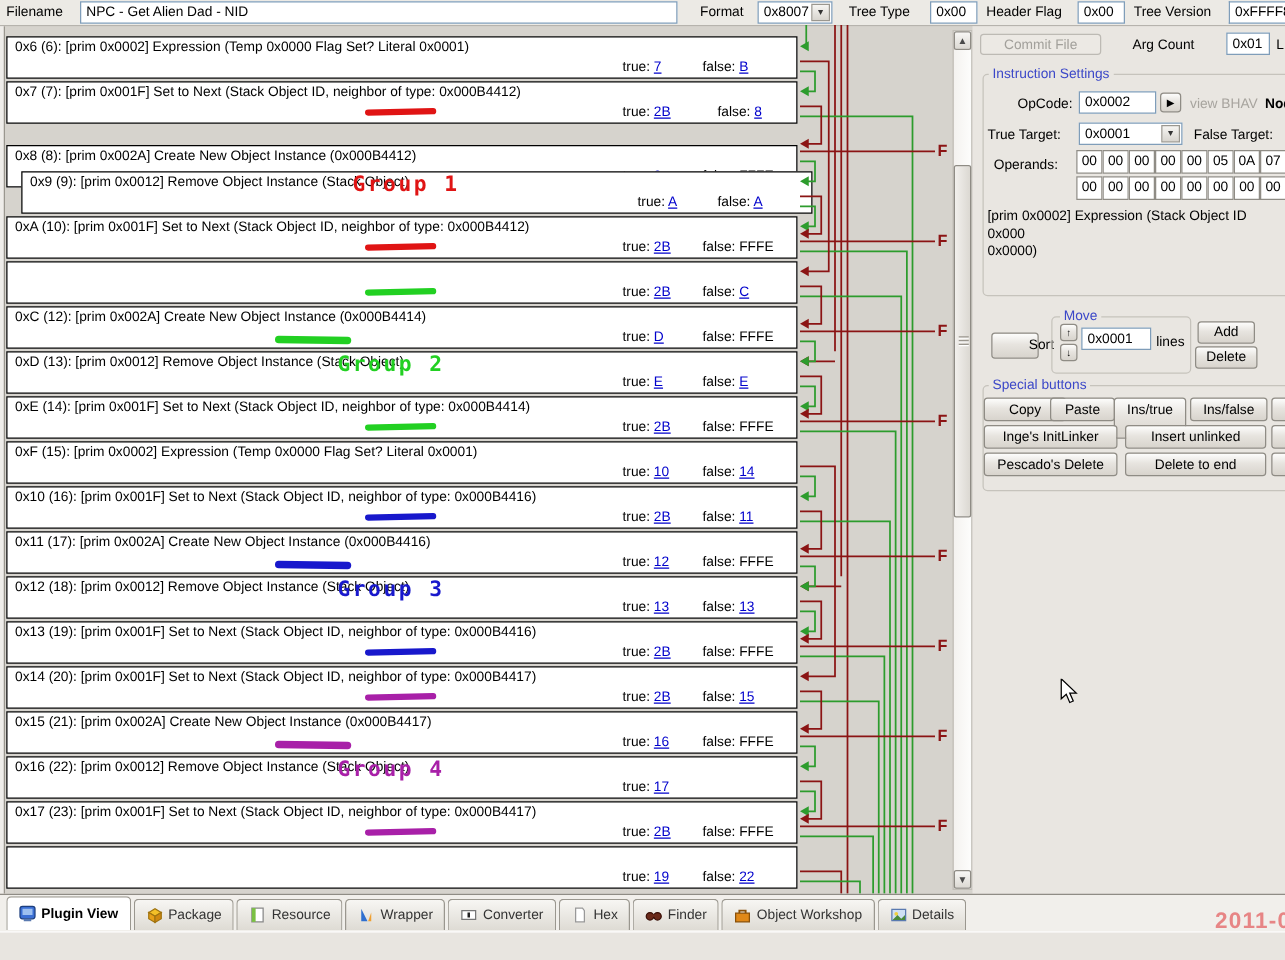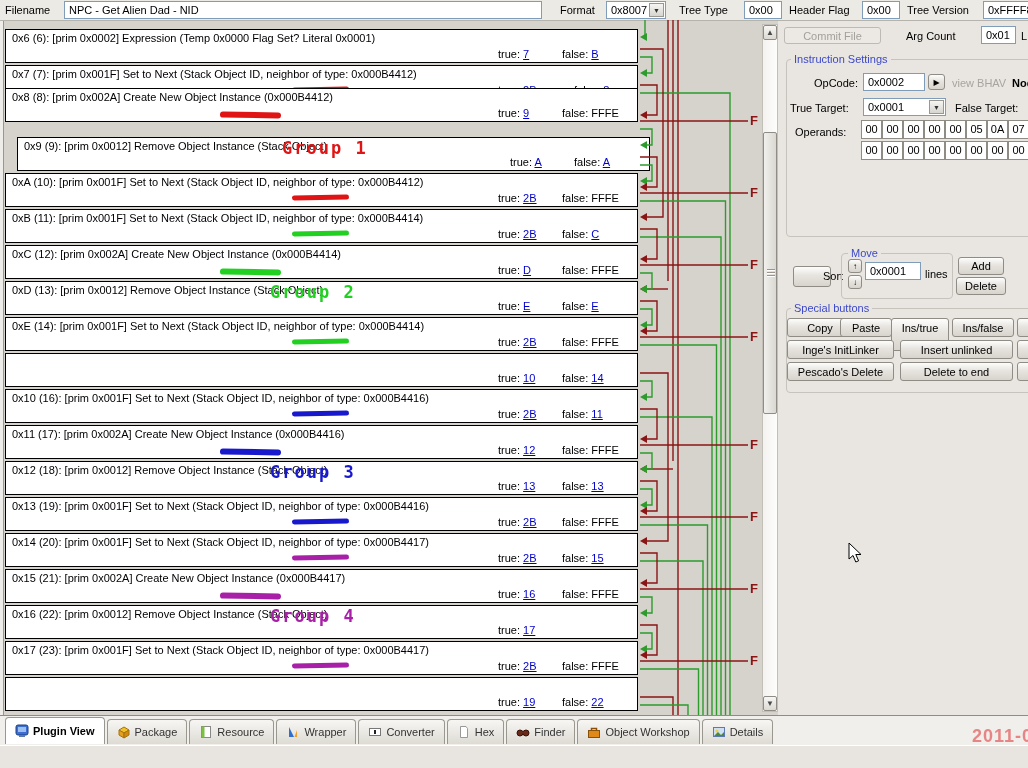--- a/index.html
+++ b/index.html
@@ -76,40 +76,39 @@
         <span class="l1">0x6 (6): [prim 0x0002] Expression (Temp 0x0000 Flag Set? Literal 0x0001)</span>
         <span class="tf" style="left: 492px;"><span>true:</span> <a>7</a></span>
         <span class="tf" style="left: 556px;"><span>false:</span> <a>B</a></span>
       </div>
       <div class="row" style="top: 65px;">
         <span class="l1">0x7 (7): [prim 0x001F] Set to Next (Stack Object ID, neighbor of type: 0x000B4412)</span>
         <div class="stroke" style="background: rgb(224, 20, 20); left: 286px; top: 21px; width: 57px; transform: rotate(-1.2deg);"></div>
         <span class="tf" style="left: 492px;"><span>true:</span> <a>2B</a></span>
         <span class="tf" style="left: 556px; margin-left: 12px;"><span>false:</span> <a>8</a></span>
       </div>
-      <div class="row" style="top: 88px;">
+      <div class="row" style="top: 116px;">
         <span class="l1">0x8 (8): [prim 0x002A] Create New Object Instance (0x000B4412)</span>
         <div class="stroke" style="background: rgb(224, 20, 20); left: 214px; top: 23px; width: 61px; height: 6px; transform: rotate(0.8deg);"></div>
         <span class="tf" style="left: 492px;"><span>true:</span> <a>9</a></span>
         <span class="tf" style="left: 556px;"><span>false:</span> <a class="plain">FFFE</a></span>
       </div>
       <div class="row" style="top: 137px; margin-left: 12px;">
         <span class="l1">0x9 (9): [prim 0x0012] Remove Object Instance (Stack Object)</span>
         <span class="grp" style="left: 264px; color: rgb(224, 20, 20);">Group 1</span>
         <span class="tf" style="left: 492px;"><span>true:</span> <a>A</a></span>
         <span class="tf" style="left: 556px;"><span>false:</span> <a>A</a></span>
       </div>
       <div class="row" style="top: 173px;">
         <span class="l1">0xA (10): [prim 0x001F] Set to Next (Stack Object ID, neighbor of type: 0x000B4412)</span>
         <div class="stroke" style="background: rgb(224, 20, 20); left: 286px; top: 21px; width: 57px; transform: rotate(-1.2deg);"></div>
         <span class="tf" style="left: 492px;"><span>true:</span> <a>2B</a></span>
         <span class="tf" style="left: 556px;"><span>false:</span> <a class="plain">FFFE</a></span>
       </div>
       <div class="row" style="top: 209px;">
-        <span class="l1">0xB (11): [prim 0x001F] Set to Next (Stack Object ID, neighbor of type: 0x000B4414)</span>
         <div class="stroke" style="background: rgb(34, 208, 34); left: 286px; top: 21px; width: 57px; transform: rotate(-1.2deg);"></div>
         <span class="tf" style="left: 492px;"><span>true:</span> <a>2B</a></span>
         <span class="tf" style="left: 556px;"><span>false:</span> <a>C</a></span>
       </div>
       <div class="row" style="top: 245px;">
         <span class="l1">0xC (12): [prim 0x002A] Create New Object Instance (0x000B4414)</span>
         <div class="stroke" style="background: rgb(34, 208, 34); left: 214px; top: 23px; width: 61px; height: 6px; transform: rotate(0.8deg);"></div>
         <span class="tf" style="left: 492px;"><span>true:</span> <a>D</a></span>
         <span class="tf" style="left: 556px;"><span>false:</span> <a class="plain">FFFE</a></span>
       </div>
@@ -119,20 +118,21 @@
         <span class="tf" style="left: 492px;"><span>true:</span> <a>E</a></span>
         <span class="tf" style="left: 556px;"><span>false:</span> <a>E</a></span>
       </div>
       <div class="row" style="top: 317px;">
         <span class="l1">0xE (14): [prim 0x001F] Set to Next (Stack Object ID, neighbor of type: 0x000B4414)</span>
         <div class="stroke" style="background: rgb(34, 208, 34); left: 286px; top: 21px; width: 57px; transform: rotate(-1.2deg);"></div>
         <span class="tf" style="left: 492px;"><span>true:</span> <a>2B</a></span>
         <span class="tf" style="left: 556px;"><span>false:</span> <a class="plain">FFFE</a></span>
       </div>
       <div class="row" style="top: 353px;">
+        <span class="l1">0xF (15): [prim 0x0002] Expression (Temp 0x0000 Flag Set? Literal 0x0001)</span>
         <span class="tf" style="left: 492px;"><span>true:</span> <a>10</a></span>
         <span class="tf" style="left: 556px;"><span>false:</span> <a>14</a></span>
       </div>
       <div class="row" style="top: 389px;">
         <span class="l1">0x10 (16): [prim 0x001F] Set to Next (Stack Object ID, neighbor of type: 0x000B4416)</span>
         <div class="stroke" style="background: rgb(24, 24, 204); left: 286px; top: 21px; width: 57px; transform: rotate(-1.2deg);"></div>
         <span class="tf" style="left: 492px;"><span>true:</span> <a>2B</a></span>
         <span class="tf" style="left: 556px;"><span>false:</span> <a>11</a></span>
       </div>
       <div class="row" style="top: 425px;">
@@ -308,20 +308,24 @@
         <div class="opcell" style="left: 83px; top: 120px;">00</div>
         <div class="opcell" style="left: 104px; top: 120px;">00</div>
         <div class="opcell" style="left: 125px; top: 120px;">00</div>
         <div class="opcell" style="left: 146px; top: 120px;">00</div>
         <div class="opcell" style="left: 167px; top: 120px;">00</div>
         <div class="opcell" style="left: 188px; top: 120px;">00</div>
         <div class="opcell" style="left: 209px; top: 120px;">00</div>
         <div class="opcell" style="left: 230px; top: 120px;">00</div>
       </div>
 
+    <div class="plabel" style="left:12px; top:145px; line-height:14px;">
+      <div>[prim 0x0002] Expression (Stack Object ID 0x000</div>
+      <div>0x0000)</div>
+    </div>
 
     <div class="btn" style="left:15px; top:245px; width:38px; height:21px; padding-top:3px;padding-left:29px;">Sort</div>
     <div class="groupbox" style="left:63px; top:232px; width:112px; height:46px;"></div>
     <span class="gb-label" style="left:70px; top:226px;">Move</span>
     <div class="btn" style="left:70px; top:238px; width:14px; height:14px; font-size:8px; padding-top:2px;">↑</div>
     <div class="btn" style="left:70px; top:254px; width:14px; height:14px; font-size:8px; padding-top:2px;">↓</div>
     <div class="tb-box" style="left:87px; top:241px; width:56px; background:#fff;"><span>0x0001</span></div>
     <span class="plabel" style="left:147px; top:247px;">lines</span>
     <div class="btn" style="left:180px; top:236px; width:46px; height:18px; padding-top:2px;">Add</div>
     <div class="btn" style="left:178px; top:256px; width:50px; height:18px; padding-top:2px;">Delete</div>

